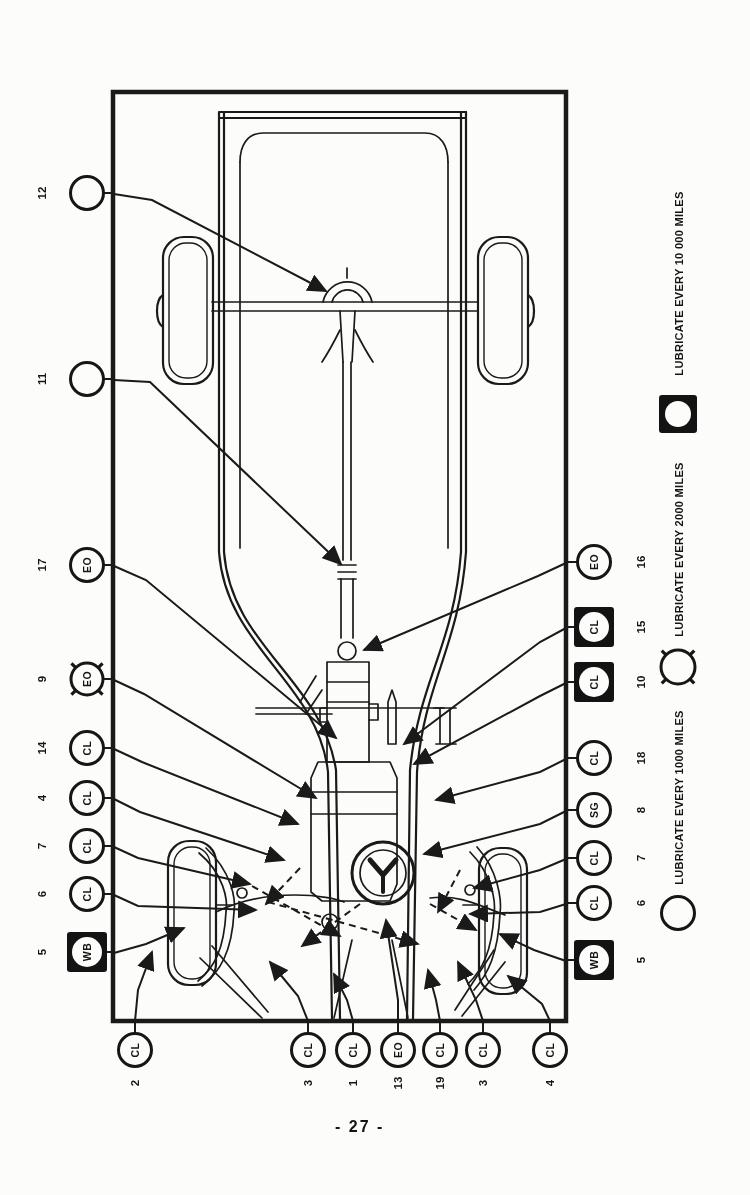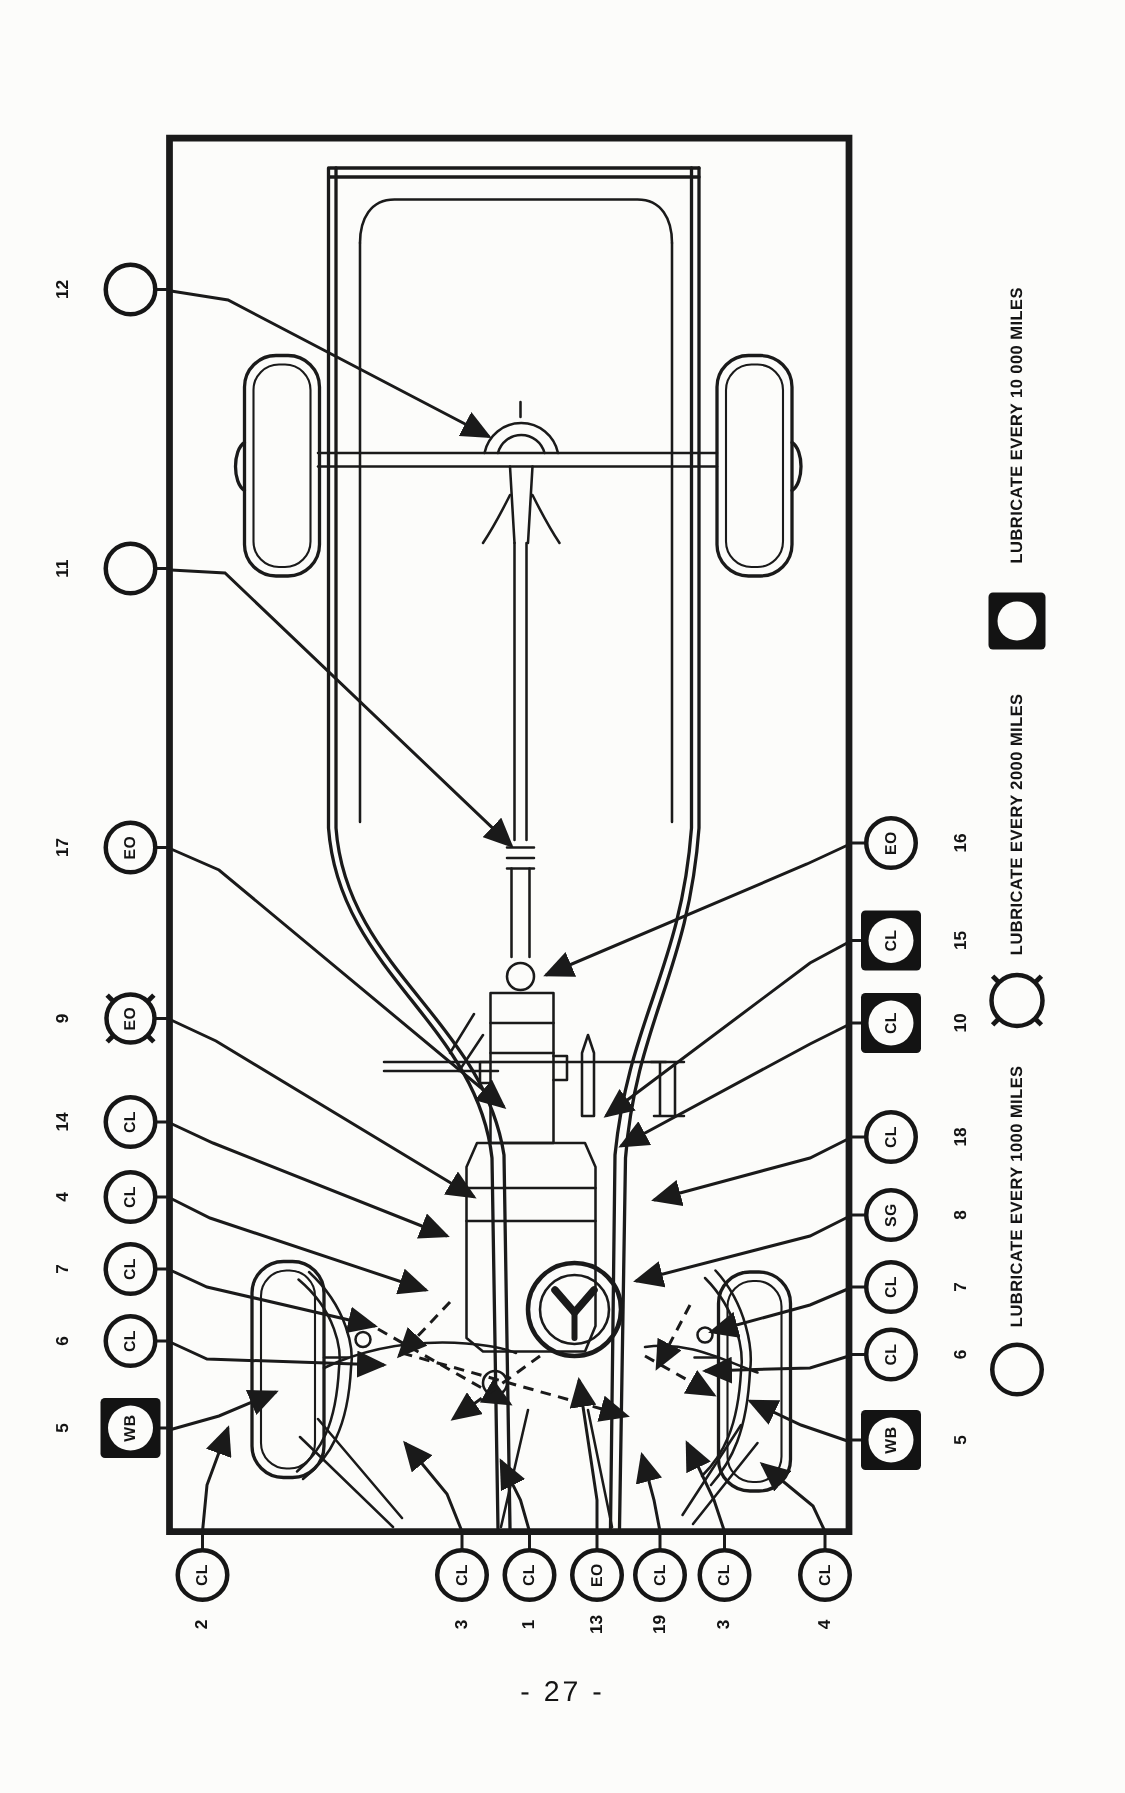--- a/index.html
+++ b/index.html
@@ -24,22 +24,22 @@
           font-weight:bold;font-size:11.5px;transform:rotate(-90deg);}
   .callout.left  .co-num{left:-36px;top:15px;}
   .callout.right .co-num{right:-38px;top:15px;}
   .callout.bottom .co-num{left:9px;top:48px;}
   .leg-text{position:absolute;height:15px;line-height:15px;font-weight:bold;font-size:11px;
             letter-spacing:.3px;white-space:nowrap;text-align:center;transform:rotate(-90deg);}
   .leg-sym-square{position:absolute;width:38px;height:38px;background:#131313;border-radius:3px;}
   .leg-sym-sq-circle{position:absolute;left:6px;top:6px;width:26px;height:26px;border-radius:50%;background:#fcfcfa;}
   .leg-sym-circle{position:absolute;width:36px;height:36px;box-sizing:border-box;border:3px solid #161616;
                   border-radius:50%;background:#fcfcfa;}
-  .page-num{position:absolute;left:335px;top:1118px;width:80px;text-align:center;
-            font-weight:normal;font-size:19px;letter-spacing:2px;}
+  .page-num{position:absolute;left:335px;top:1118px;width:80px;
+            font-weight:bold;font-size:16px;letter-spacing:2px;}
 </style>
 </head>
 <body>
 
 <div class="page">
 
   <svg id="art" width="750" height="1195" viewBox="0 0 750 1195">
     <defs>
       <marker id="arw" markerWidth="11" markerHeight="9" refX="9" refY="4.5" orient="auto">
         <path d="M0,0 L10,4.5 L0,9 Z" fill="#1a1a1a"></path>

